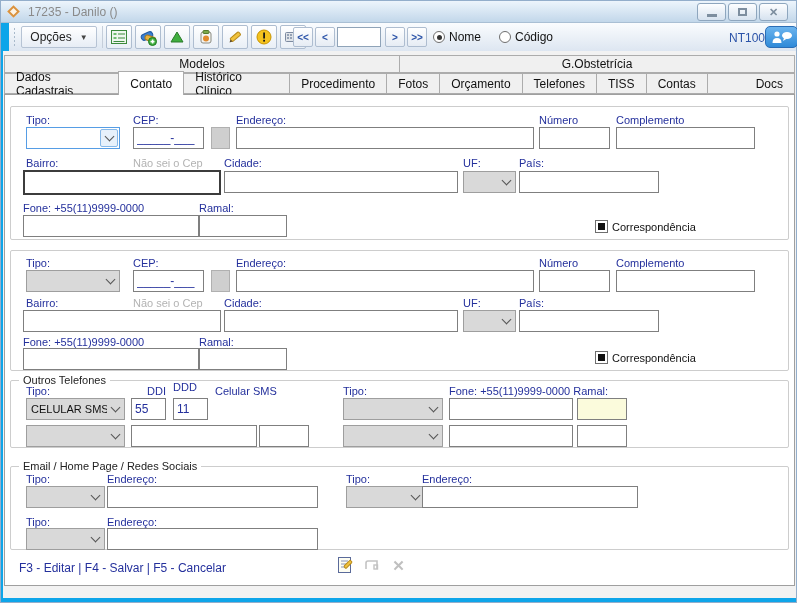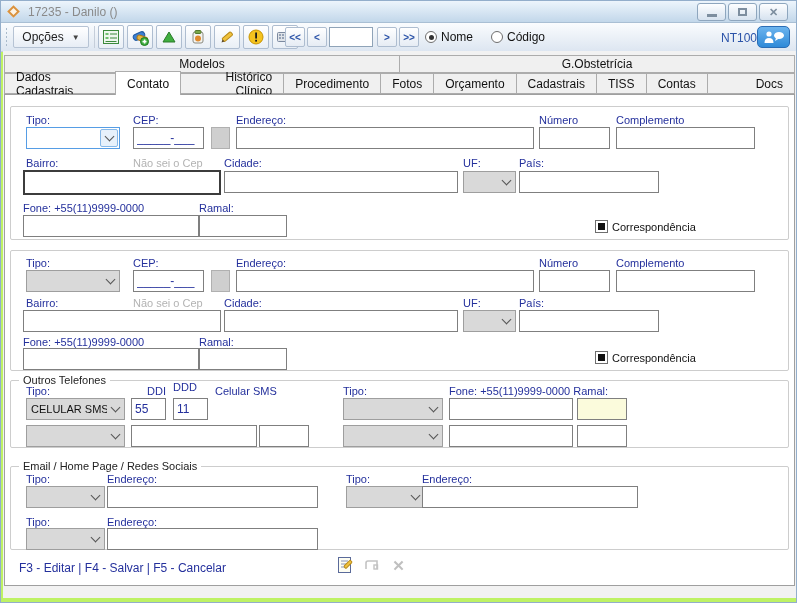--- a/index.html
+++ b/index.html
@@ -1,38 +1,38 @@
 <!DOCTYPE html>
 <html><head>
 <meta charset="utf-8">
 <style>
   * { margin:0; padding:0; box-sizing:border-box; }
   html,body { width:797px; height:603px; overflow:hidden; }
   body { font-family:"Liberation Sans", sans-serif; font-size:11px; background:#dfe9f3; }
 
   .window { position:relative; width:797px; height:603px;
-    background:#bef264; border:1px solid #93aecb; }
+    background:#0ea5e9; border:1px solid #93aecb; }
 
   
   .titlebar { position:absolute; top:0; left:0; right:0; height:22px;
     background:linear-gradient(#edf5fc,#c2d7ea); border-bottom:1px solid #a9bfd4;
     display:flex; align-items:center; }
   .title-icon { width:9px; height:9px; margin-left:8px; transform:rotate(45deg);
     border:2px solid #d9923f; background:#fdf4e6; }
   .title-text { margin-left:10px; color:#8a8a8a; font-size:12px; }
   .winbtns { position:absolute; right:8px; top:2px; display:flex; gap:2px; }
   .winbtn { width:29px; height:18px; border:1px solid #8ea6be; border-radius:3px;
     background:linear-gradient(#fdfeff,#d6e2ef); display:flex; align-items:center;
     justify-content:center; color:#5a6a7a; font-size:10px; }
   .glyph-min { width:10px; height:3px; background:#7d8e9f; margin-top:6px; }
   .glyph-max { width:9px; height:8px; border:2px solid #7d8e9f; }
   .glyph-close { font-size:11px; font-weight:bold; color:#7d8e9f; }
 
   
-  .toolbar { position:absolute; top:22px; left:0; right:0; height:29px;
+  .toolbar { position:absolute; top:22px; left:8px; right:0; height:29px;
     background:linear-gradient(#fafcfe,#dde6f1); border-bottom:1px solid #c2cedc; }
   .grip { position:absolute; left:4px; top:4px; width:3px; height:20px;
     background-image:radial-gradient(#a9bacb 1px, transparent 1px); background-size:3px 4px; }
   .tbtn-opcoes { position:absolute; left:12px; top:3px; width:76px; height:22px;
     border:1px solid #b6c3d4; border-radius:2px; background:linear-gradient(#ffffff,#e7edf5);
     display:flex; align-items:center; justify-content:center; gap:8px; font-size:12px; color:#222; }
   .tbtn-opcoes .arrow { font-size:8px; color:#444; }
   .sep { position:absolute; left:93px; top:3px; width:1px; height:22px; background:#c5ceda; }
   .icon-btn { position:absolute; top:2px; width:26px; height:24px; border:1px solid #aebdd0;
     border-radius:2px; background:linear-gradient(#ffffff,#e9eff6);
@@ -56,21 +56,21 @@
   .main { position:absolute; top:50px; left:2px; width:793px; height:547px; background:#f2f2f2; }
   .tabrow1 { position:absolute; top:4px; left:1px; width:791px; height:18px; display:flex; }
   .tab1 { flex:1; border:1px solid #acacac; border-right:none; background:#f0f0f0;
     display:flex; align-items:center; justify-content:center; font-size:12px; color:#111; }
   .tab1:last-child { border-right:1px solid #acacac; }
   .tabrow2 { position:absolute; top:22px; left:1px; width:791px; height:21px; display:flex; }
   .tab2 { border:1px solid #acacac; border-right:none; background:#f0f0f0; padding:0 11px;
     display:flex; align-items:center; justify-content:center; font-size:12px; color:#111; }
   .tab2.active { background:#fff; position:relative; top:-2px; height:24px; z-index:3;
     border-right:1px solid #acacac; border-bottom:none; }
-  .tab2.after-active { border-left:none;text-align:right; }
+  .tab2.after-active { border-left:none; }
   .tab2:last-child { border-right:1px solid #acacac;padding-left:48px; }
 
   .panel { position:absolute; top:43px; left:1px; width:791px; height:492px;
     background:#fff; border:1px solid #9f9f9f; z-index:2; }
 
   
   .gbox { position:absolute; border:1px solid #cdcdcd; border-radius:2px; background:#fff; }
   .legend { position:absolute; top:-7px; left:8px; background:#fff; padding:0 4px;
     color:#222; font-size:11px; }
   .lbl { position:absolute; color:#24309c; white-space:nowrap; font-size:11px; }
@@ -222,21 +222,21 @@
       <div class="tab1">Modelos</div>
       <div class="tab1">G.Obstetrícia</div>
     </div>
     <div class="tabrow2">
       <div class="tab2">Dados Cadastrais</div>
       <div class="tab2 active">Contato</div>
       <div class="tab2 after-active">Histórico Clínico</div>
       <div class="tab2">Procedimento</div>
       <div class="tab2">Fotos</div>
       <div class="tab2">Orçamento</div>
-      <div class="tab2">Cadastrais</div>
+      <div class="tab2">Telefones</div>
       <div class="tab2">TISS</div>
       <div class="tab2">Contas</div>
       <div class="tab2">Docs</div>
     </div>
 
     <div class="panel">
 
       <div class="gbox" style="left:5px; top:11px; width:779px; height:134px;">
         <span class="lbl" style="left:15px; top:7px;">Tipo:</span>
         <div class="combo focus" style="left:15px; top:20px; width:94px;">

